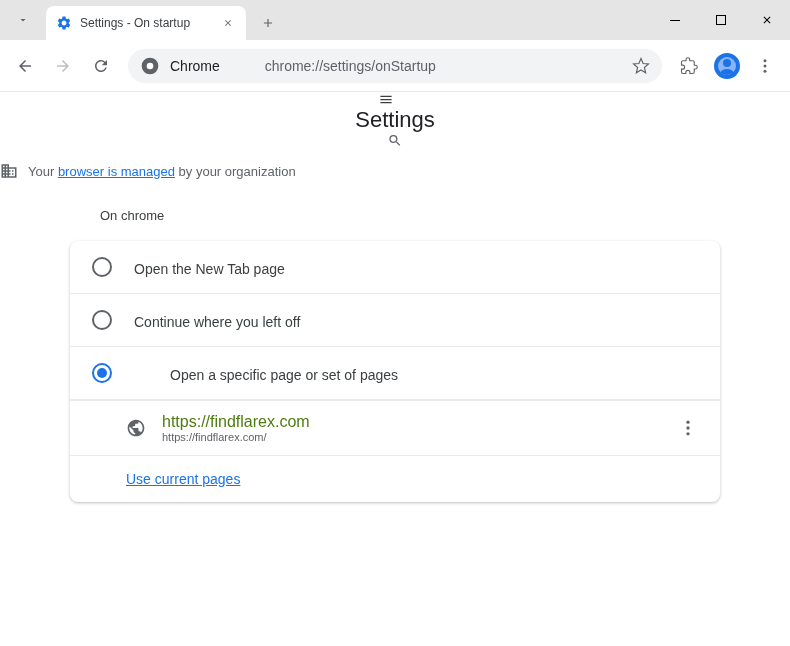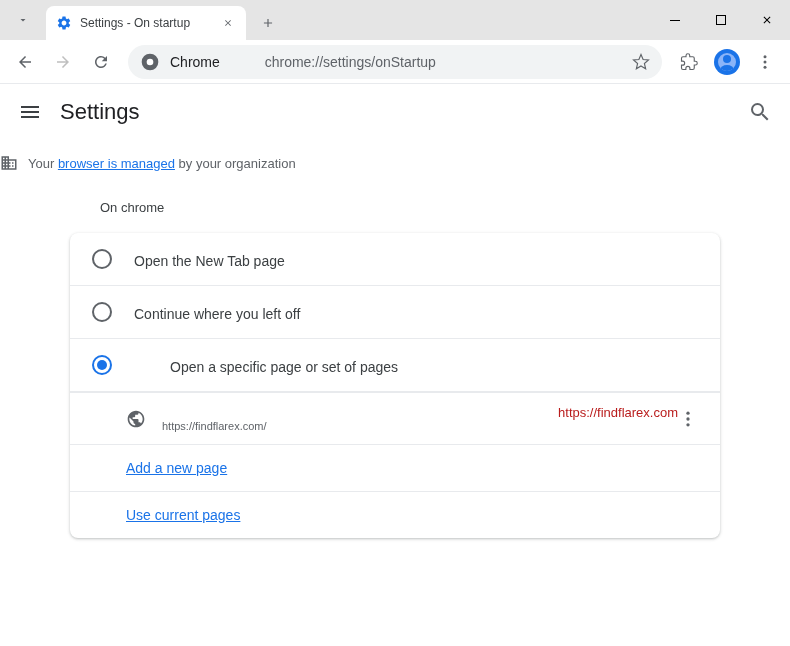--- a/index.html
+++ b/index.html
@@ -10,36 +10,36 @@
 .tab-dropdown { width: 34px; height: 34px; display: flex; align-items: center; justify-content: center; margin-left: 6px; margin-bottom: 3px; border-radius: 50%; cursor: pointer; }
 .tab { height: 34px; background: #fff; border-radius: 8px 8px 0 0; display: flex; align-items: center; padding: 0 10px; margin-left: 6px; min-width: 200px; position: relative; }
 .tab-favicon { width: 16px; height: 16px; margin-right: 8px; color: #1a73e8; }
 .tab-title { font-size: 12px; color: #3c4043; flex: 1; white-space: nowrap; overflow: hidden; }
 .tab-close { width: 16px; height: 16px; display: flex; align-items: center; justify-content: center; cursor: pointer; color: #5f6368; }
 .new-tab { width: 28px; height: 28px; display: flex; align-items: center; justify-content: center; margin-left: 8px; margin-bottom: 3px; cursor: pointer; color: #5f6368; border-radius: 50%; }
 .win-controls { position: absolute; right: 0; top: 0; display: flex; height: 40px; }
 .win-btn { width: 46px; display: flex; align-items: center; justify-content: center; cursor: pointer; color: #000; }
 
 
-.toolbar { height: 44px; background: #fff; display: flex; align-items: center; padding: 0 8px; gap: 4px; border-bottom: 1px solid #e8eaed; }
+.toolbar { height: 52px; background: #fff; display: flex; align-items: center; padding: 0 8px; gap: 4px; border-bottom: 1px solid #e8eaed; }
 .nav-btn { width: 34px; height: 34px; display: flex; align-items: center; justify-content: center; border-radius: 50%; cursor: pointer; color: #5f6368; }
 .nav-btn.disabled { color: #bfbfbf; }
 .omnibox { flex: 1; height: 34px; background: #f1f3f4; border-radius: 17px; display: flex; align-items: center; padding: 0 12px; margin: 0 6px; }
 .omnibox-icon { width: 20px; height: 20px; margin-right: 10px; }
 .omnibox-prefix { font-size: 14px; color: #202124; }
 .omnibox-url { font-size: 14px; color: #5f6368; margin-left: 36px; }
 .omnibox-star { margin-left: auto; color: #5f6368; cursor: pointer; }
 .ext-btn, .profile-btn, .menu-btn { width: 34px; height: 34px; display: flex; align-items: center; justify-content: center; border-radius: 50%; cursor: pointer; color: #5f6368; }
 .profile-dot { width: 26px; height: 26px; border-radius: 50%; background: #1a73e8; display: flex; align-items: center; justify-content: center; }
 .profile-inner { width: 18px; height: 18px; background: #8ab4f8; border-radius: 50%; position: relative; overflow: hidden; }
 .profile-inner::before { content: ''; position: absolute; top: 2px; left: 5px; width: 8px; height: 8px; background: #1a73e8; border-radius: 50%; }
 .profile-inner::after { content: ''; position: absolute; bottom: -4px; left: 2px; width: 14px; height: 10px; background: #1a73e8; border-radius: 50%; }
 
 
-.settings-header { height: 56px; display: flex; align-items: center; padding: 0 18px; }
+.settings-header { height: 56px; display: flex; align-items: center; padding: 0 18px; flex-direction: column; }
 .hamburger { width: 24px; height: 24px; cursor: pointer; color: #3c4043; margin-right: 18px; }
 .settings-title { font-size: 22px; color: #202124; font-weight: 400; flex: 1; }
 .search-icon { width: 24px; height: 24px; cursor: pointer; color: #5f6368; }
 
 
 .managed { display: flex; align-items: center; justify-content: flex-start; padding: 14px 0 18px; gap: 10px; font-size: 13px; color: #5f6368; }
 .managed-link { color: #1a73e8; text-decoration: underline; cursor: pointer; }
 
 
 .content { padding: 0 70px; }
@@ -50,21 +50,21 @@
 .radio-row + .radio-row, .page-row, .link-row { border-top: 1px solid #e8eaed; }
 .radio-row.sep { border-bottom: 1px solid #e8eaed; gap: 36px; }
 .radio { width: 20px; height: 20px; border: 2px solid #5f6368; border-radius: 50%; margin-right: 22px; flex-shrink: 0; position: relative; }
 .radio.selected { border-color: #1a73e8; }
 .radio.selected::after { content: ''; position: absolute; top: 3px; left: 3px; width: 10px; height: 10px; background: #1a73e8; border-radius: 50%; }
 .radio-label { font-size: 14px; color: #3c4043; }
 
 .page-row { display: flex; align-items: center; padding: 12px 22px 12px 56px; }
 .globe { width: 20px; height: 20px; color: #5f6368; margin-right: 16px; flex-shrink: 0; }
 .page-info { flex: 1; }
-.page-title { font-size: 13px; color: #b91c1c; text-align: right; }
+.page-title { font-size: 16px; color: #4d7c0f; }
 .page-url { font-size: 11px; color: #5f6368; }
 .more-dots { width: 20px; height: 20px; cursor: pointer; color: #5f6368; }
 
 .link-row { padding: 14px 22px 14px 56px; border-top: 1px solid #e8eaed; }
 .link-row a { font-size: 14px; color: #1a73e8; text-decoration: underline; cursor: pointer; }
 
 svg { display: block; }
 </style>
 </head>
 <body>
@@ -201,19 +201,16 @@
         <div class="page-title">https://findflarex.com</div>
         <div class="page-url">https://findflarex.com/</div>
       </div>
       <svg class="more-dots" viewBox="0 0 24 24">
           <circle cx="12" cy="5" r="2" fill="#5f6368"></circle>
           <circle cx="12" cy="12" r="2" fill="#5f6368"></circle>
           <circle cx="12" cy="19" r="2" fill="#5f6368"></circle>
         </svg>
     </div>
     <div class="link-row">
-      <a>Add a new page</a>
-    </div>
-    <div class="link-row">
       <a>Use current pages</a>
     </div>
   </div>
 </div>
 
 </body></html>

